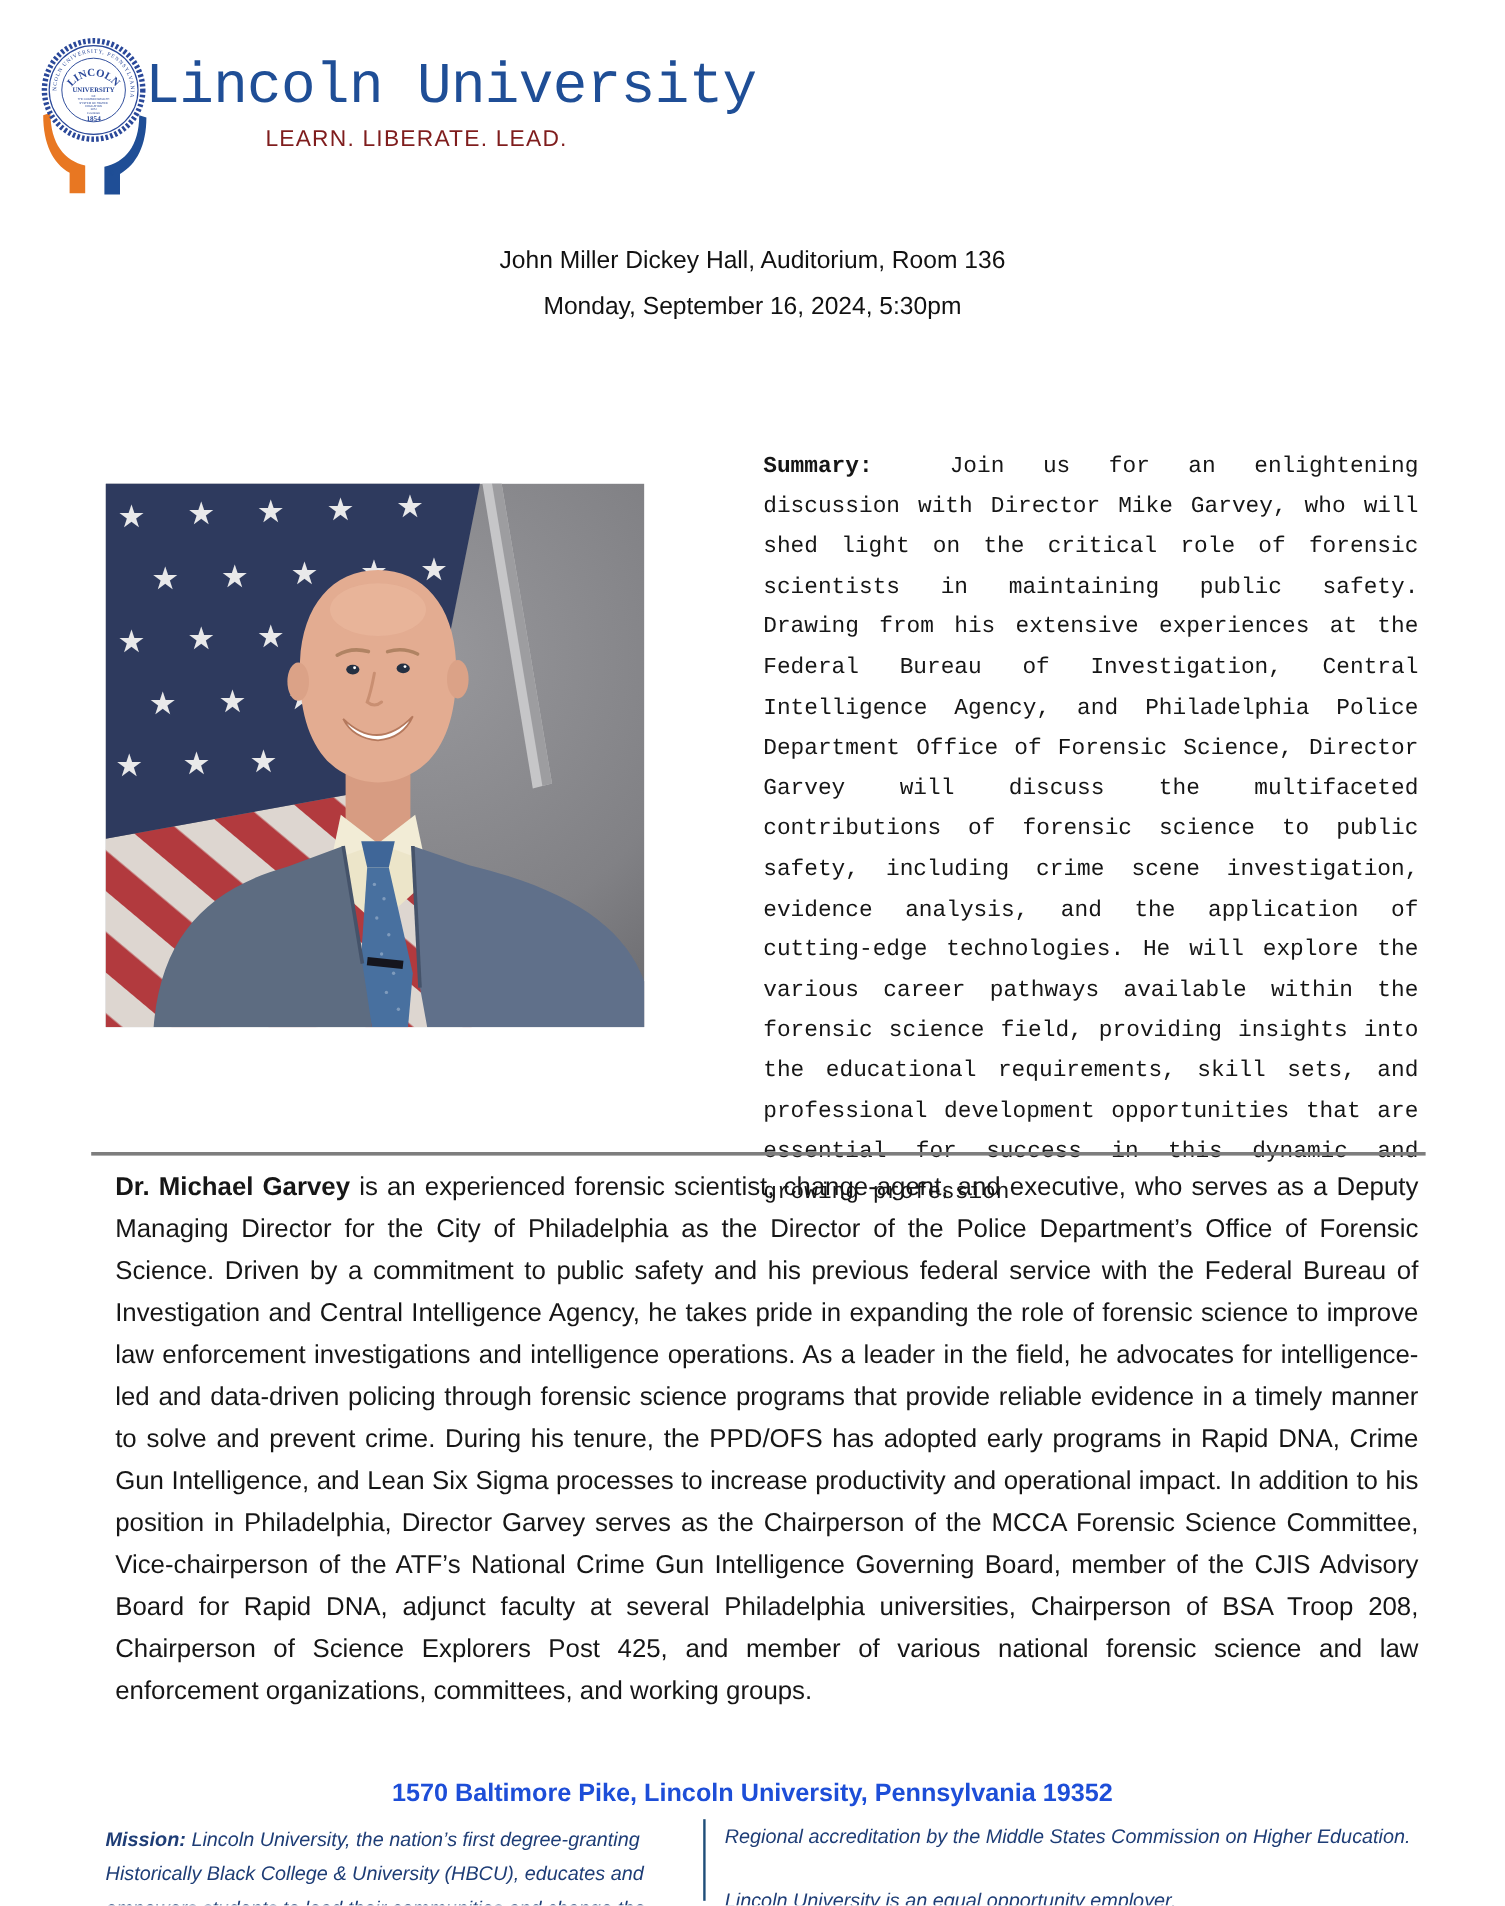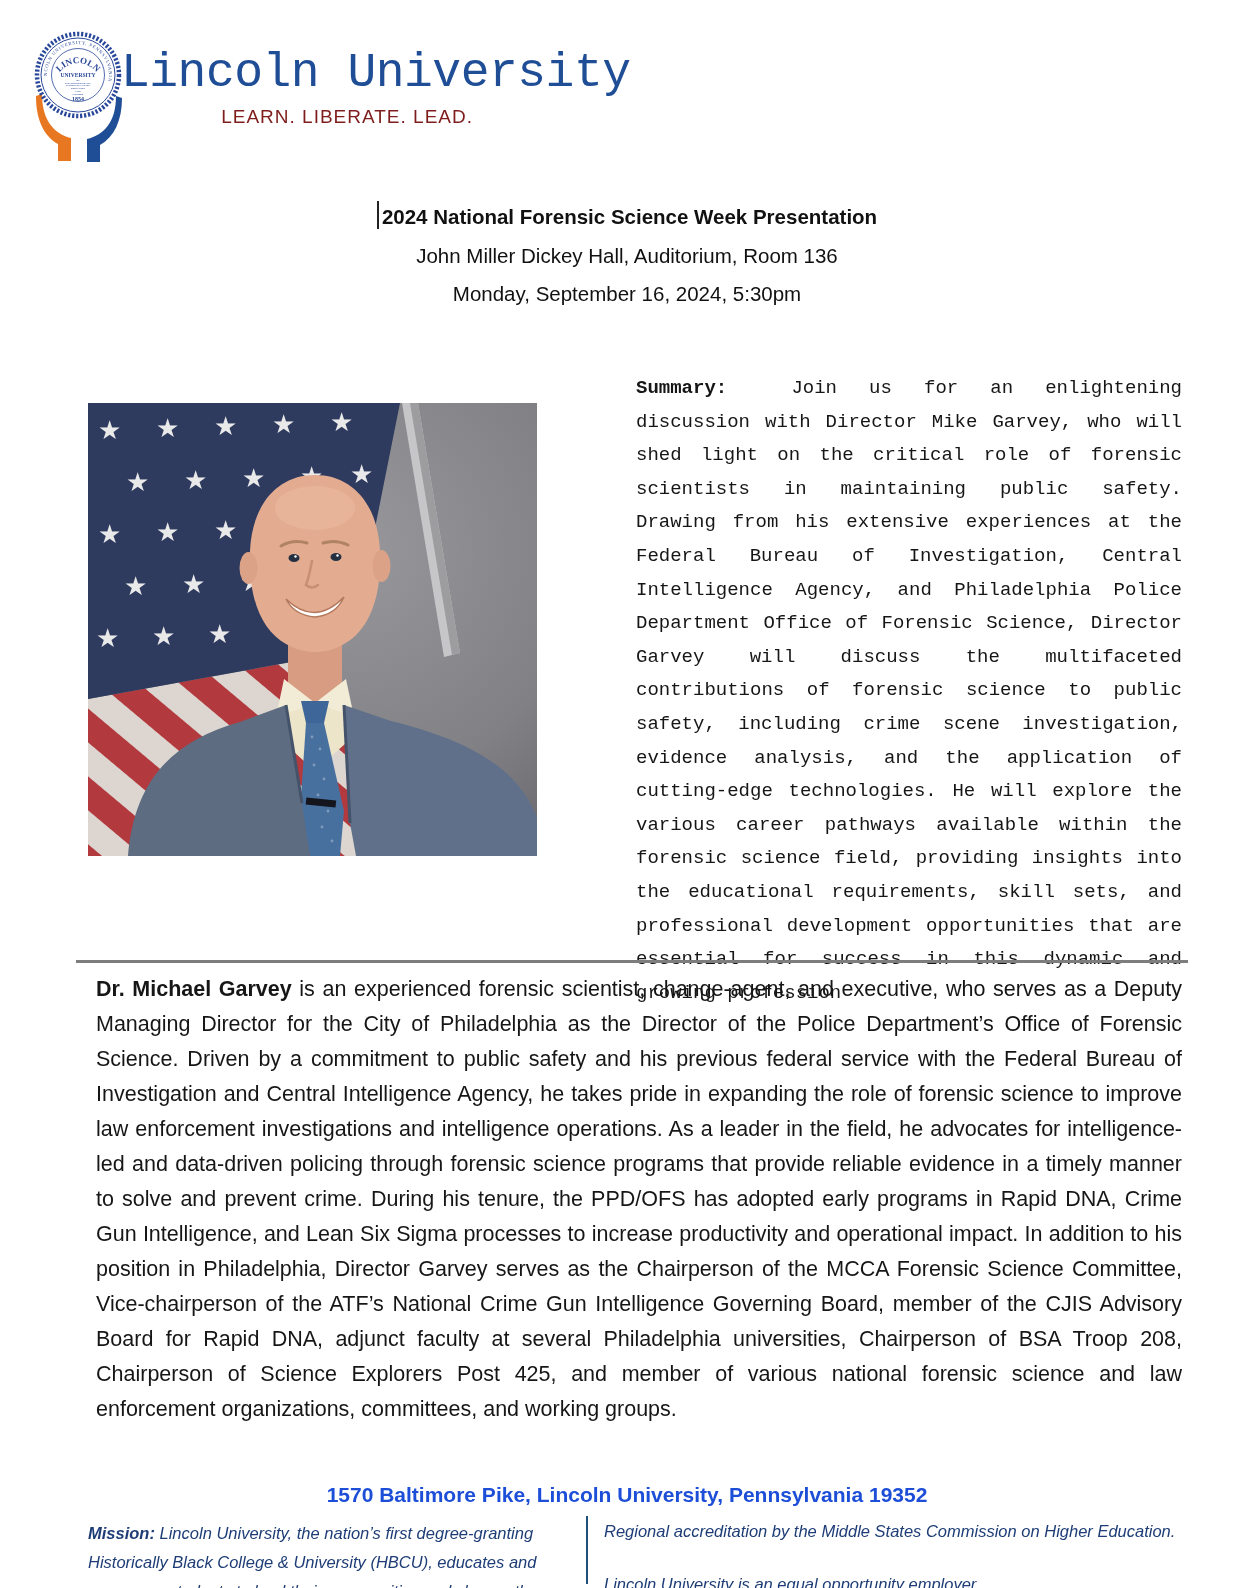--- a/index.html
+++ b/index.html
@@ -77,21 +77,20 @@
       <text x="50" y="73.1" font-size="2.4" text-anchor="middle" fill="#2a4899">EDUCATION</text>
       <text x="50" y="75.9" font-size="2.4" text-anchor="middle" fill="#2a4899">1972</text>
       <text x="50" y="79" font-size="2.2" text-anchor="middle" fill="#2a4899">FOUNDED</text>
       <text x="50" y="84.5" font-size="6" font-weight="bold" text-anchor="middle" fill="#2a4899" font-family="Liberation Serif,serif">1854</text>
     </svg>
     <div class="wordmark">Lincoln University</div>
     <div class="tagline">LEARN. LIBERATE. LEAD.</div>
   </header>
 
   <section class="title-block">
-    <div class="t-bold"><span class="cursor"></span><span>2024 National Forensic Science Week Presentation</span></div>
     <div>John Miller Dickey Hall, Auditorium, Room 136</div>
     <div>Monday, September 16, 2024, 5:30pm</div>
   </section>
 
   <div class="photo">
     <svg viewBox="0 0 449 453" width="449" height="453" xmlns="http://www.w3.org/2000/svg">
       <defs>
         <radialGradient id="pbg" cx="0.58" cy="0.32" r="0.95">
           <stop offset="0" stop-color="#98989c"></stop>
           <stop offset="0.55" stop-color="#818185"></stop>

